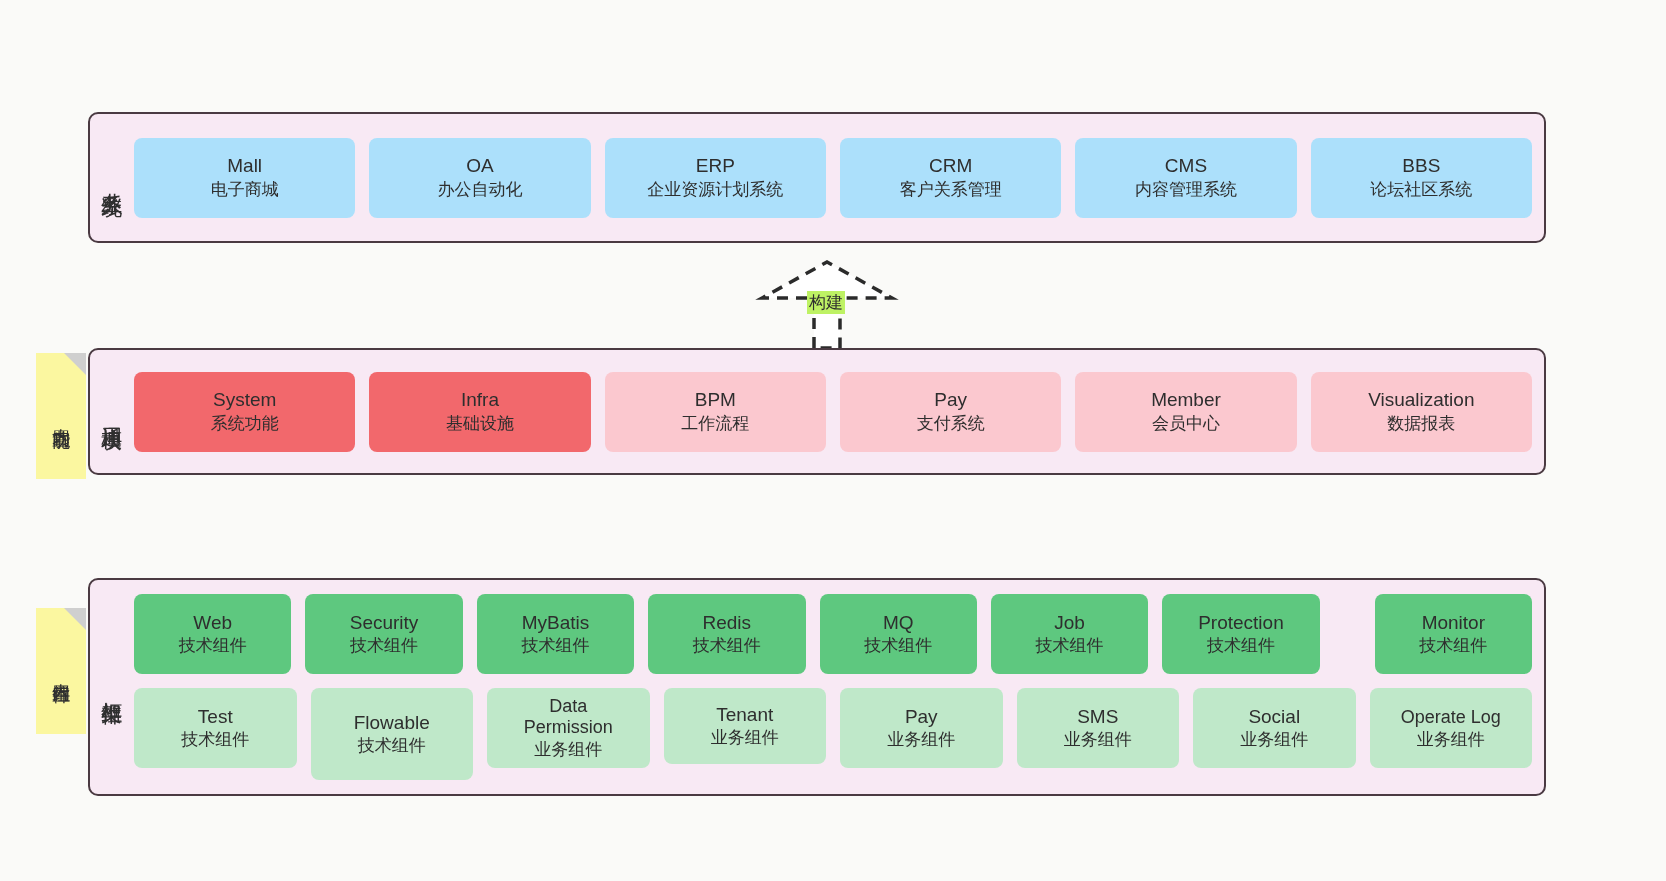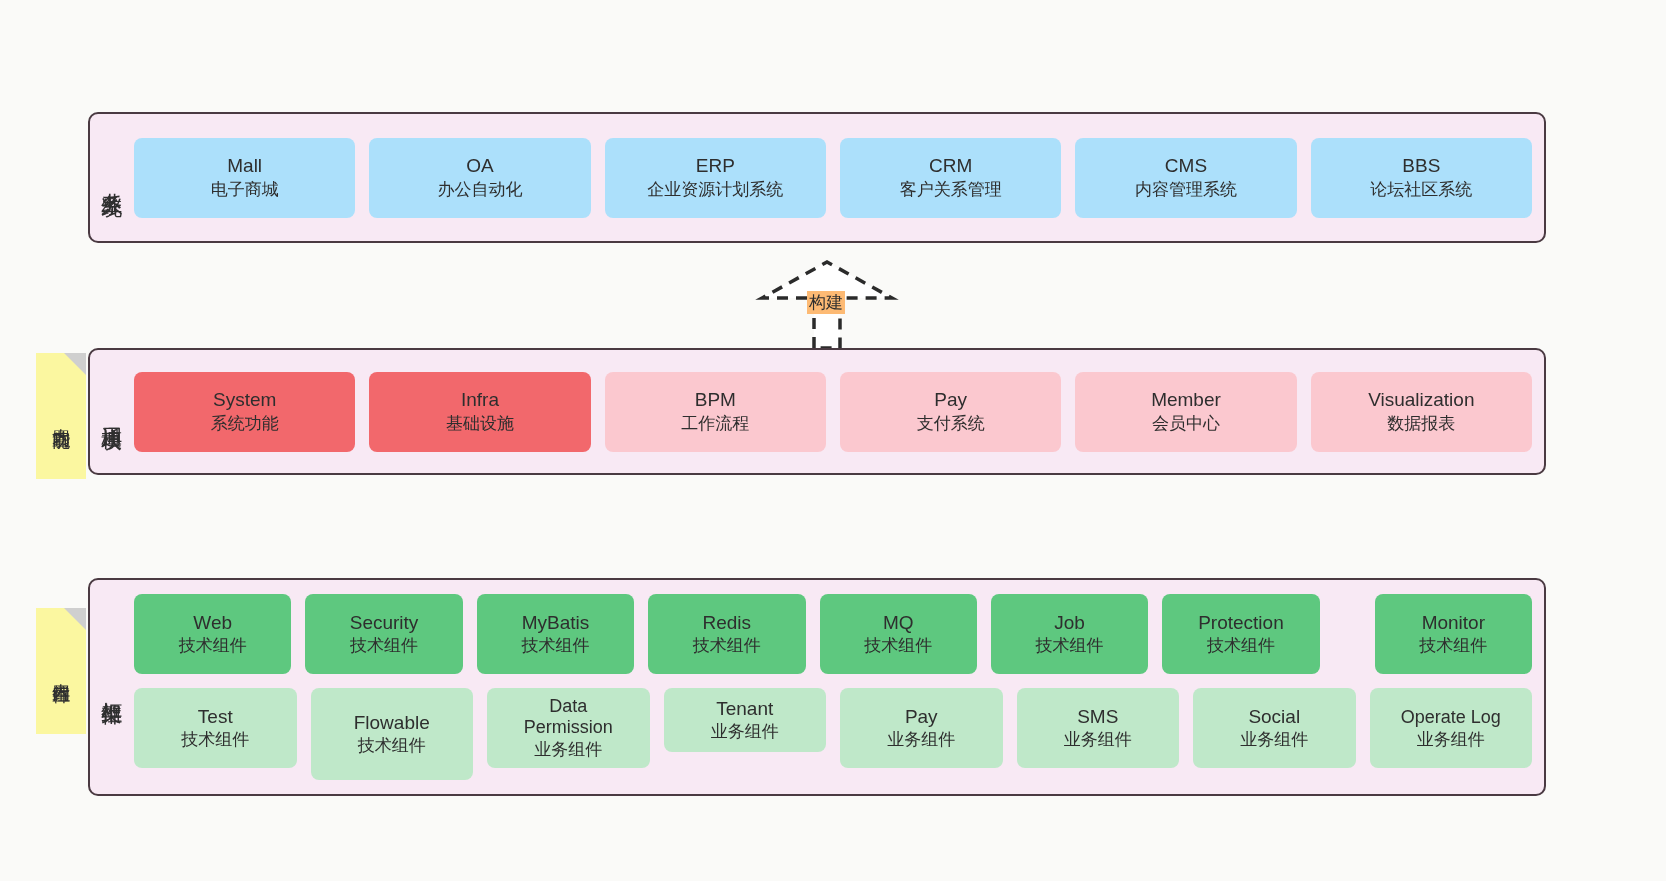--- a/index.html
+++ b/index.html
@@ -118,21 +118,21 @@
 
   
   .arrow-wrap {
     position: absolute;
   }
   .arrow-wrap svg { display: block; }
   .arrow-label {
     position: absolute;
     font-size: 17px;
     color: #2f2f2f;
-    background: #fdba74;
+    background: #bef264;
     padding: 0 2px;
     white-space: nowrap;
     user-select: none;
   }
 </style>
 </head>
 <body>
 
 <div id="canvas">
 
@@ -261,21 +261,21 @@
             <div class="n-sub">技术组件</div>
           </div>
           <div class="node c-lightgreen" style="height: 92px;">
             <div class="n-title">Flowable</div>
             <div class="n-sub">技术组件</div>
           </div>
           <div class="node c-lightgreen three-line" style="height: 80px;">
             <div class="n-title" style="max-width: 6.5em; white-space: normal; line-height: 1.2;">Data Permission</div>
             <div class="n-sub">业务组件</div>
           </div>
-          <div class="node c-lightgreen" style="height: 64px;">
+          <div class="node c-lightgreen" style="height: 76px;">
             <div class="n-title">Tenant</div>
             <div class="n-sub">业务组件</div>
           </div>
           <div class="node c-lightgreen" style="height: 80px;">
             <div class="n-title">Pay</div>
             <div class="n-sub">业务组件</div>
           </div>
           <div class="node c-lightgreen" style="height: 80px;">
             <div class="n-title">SMS</div>
             <div class="n-sub">业务组件</div>

